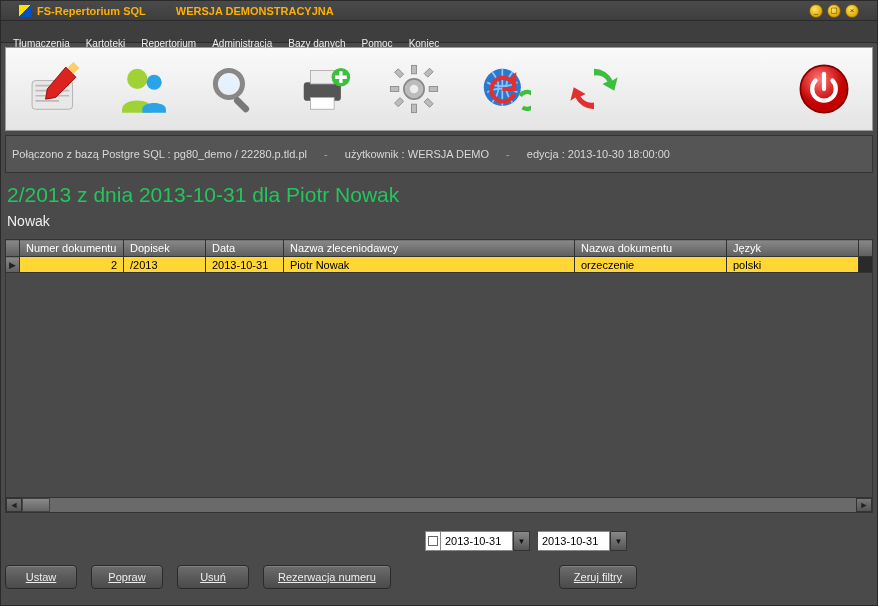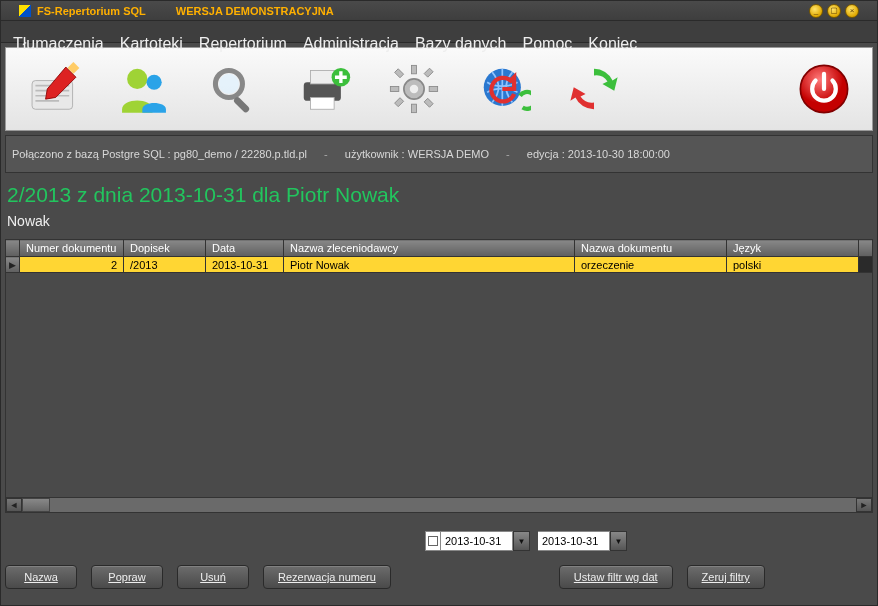--- a/index.html
+++ b/index.html
@@ -44,21 +44,21 @@
     align-items: center;
     gap: 4px;
     padding: 0 6px;
     background: #3e3e3e;
     border-bottom: 1px solid #2a2a2a;
   }
   .menubar span {
     color: #eee;
     padding: 16px 6px;
     cursor: pointer;
-    font-size: 16px;
+    font-size: 10px;
     margin-top: 24px;
   }
   
   .toolbar {
     height: 84px;
     background: linear-gradient(#fafafa,#e4e4e4);
     display: flex;
     align-items: center;
     padding: 0 20px;
     gap: 34px;
@@ -396,21 +396,20 @@
     <input type="text" value="2013-10-31" style="">
     <div class="drop">▼</div>
   </div>
   <div class="datebox">
     <input type="text" value="2013-10-31" style="">
     <div class="drop">▼</div>
   </div>
 </div>
 
 <div class="bottombtns">
-  <button class="btn"><u>Nazwa</u></button>
+  <button class="btn"><u>Ustaw</u></button>
   <button class="btn"><u>Popraw</u></button>
   <button class="btn"><u>Usuń</u></button>
   <button class="btn"><u>Rezerwacja numeru</u></button>
   <div class="btn-group-right">
-    <button class="btn"><u>Ustaw filtr wg dat</u></button>
     <button class="btn"><u>Zeruj filtry</u></button>
   </div>
 </div>
 
 </body></html>

